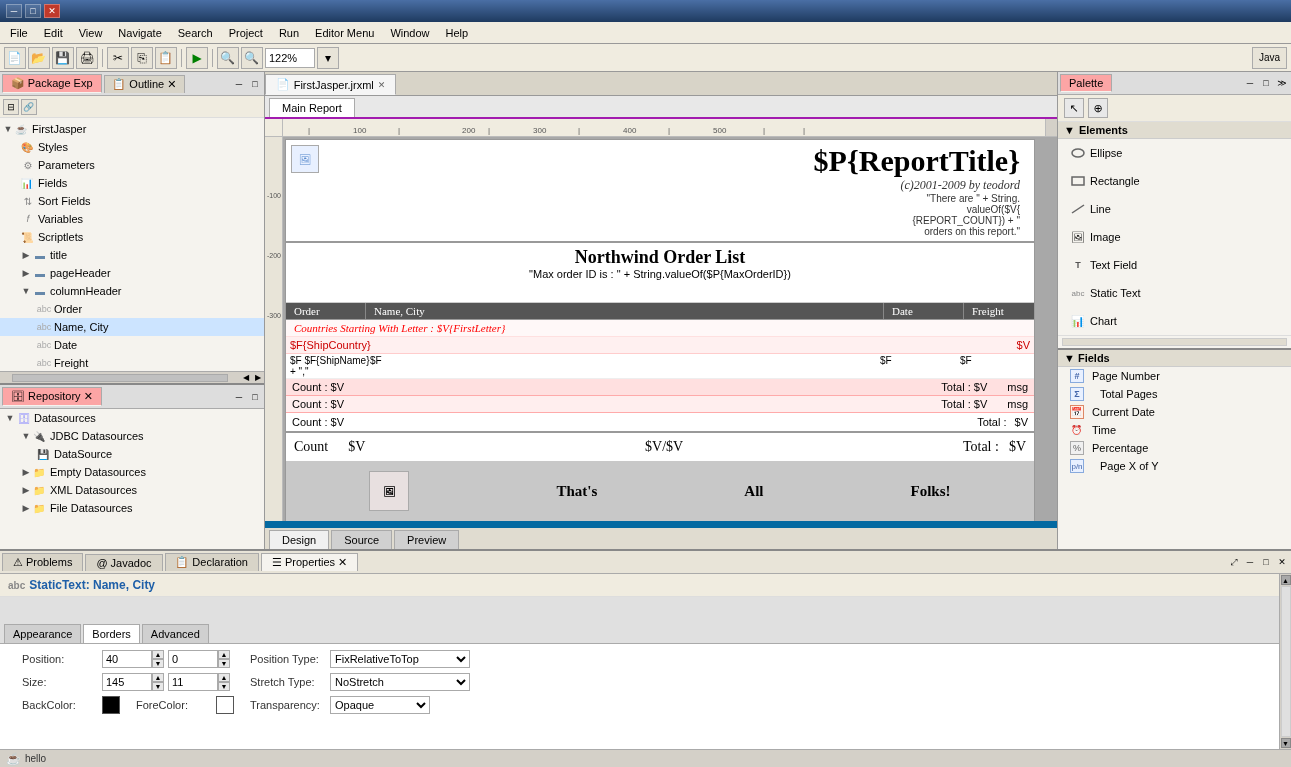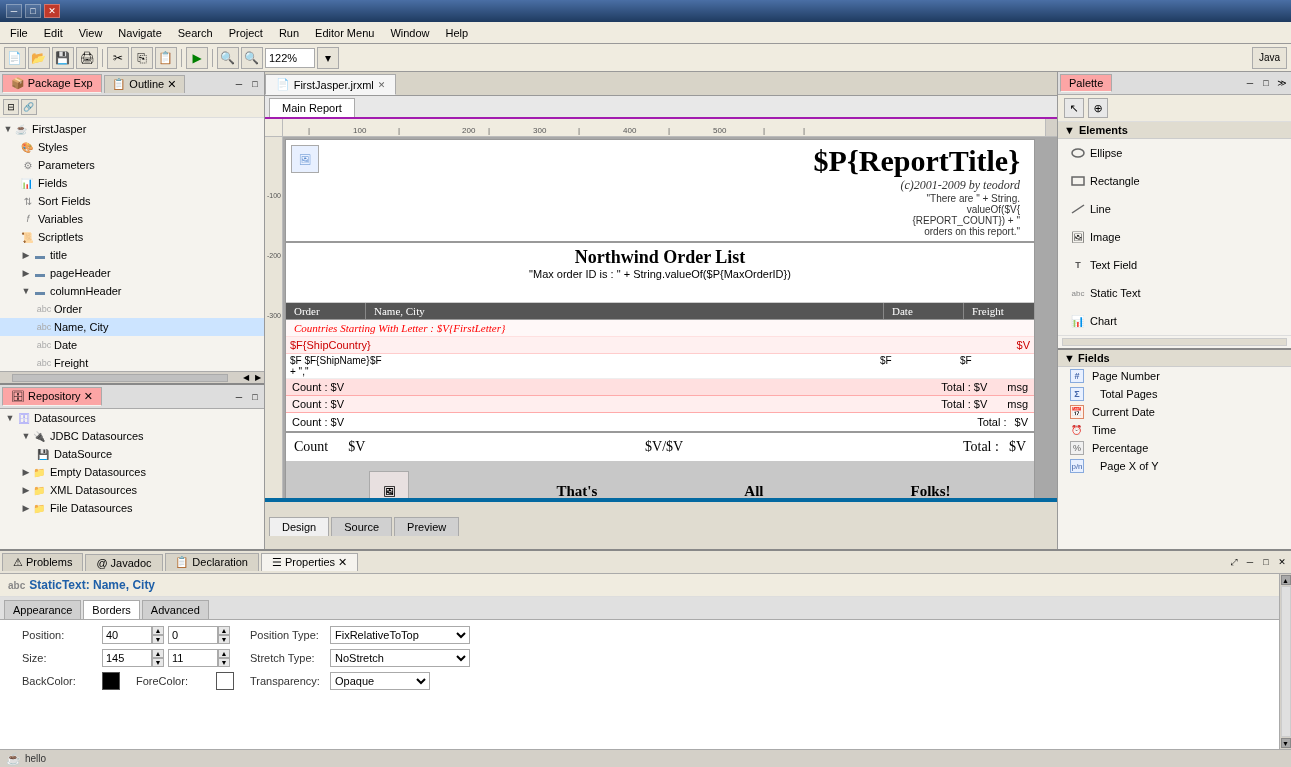--- a/index.html
+++ b/index.html
@@ -88,21 +88,21 @@
     #status-bar { background: #d4d0c8; border-top: 1px solid #aaa; display: flex; align-items: center; padding: 1px 6px; font-size: 10px; color: #333; height: 18px; }
     
     
     ::-webkit-scrollbar { width: 12px; height: 12px; }
     ::-webkit-scrollbar-track { background: #d4d0c8; }
     ::-webkit-scrollbar-thumb { background: #a8a8a8; border: 1px solid #888; }
     
     #center-main { flex: 1; display: flex; flex-direction: column; overflow: hidden; }
     
     .props-tab-bar { display: flex; gap: 2px; padding: 3px 4px 0; background: #e0e0e0; border-bottom: 1px solid #aaa; }
-    .props-tab-item { font-size: 11px; padding: 3px 8px; background: #d0d0d0; border: 1px solid #aaa; border-bottom: none; cursor: pointer; }
+    .props-tab-item { font-size: 11px; padding: 3px 8px; background: #d0d0d0; border: 1px solid #aaa; border-bottom: none; cursor: pointer; margin-top: 24px; }
     .props-tab-item.active { background: white; }
   </style>
 </head>
 <body>
 
 <div id="title-bar">
   <div id="title-bar-controls">
     <div class="title-btn">─</div>
     <div class="title-btn">□</div>
     <div class="title-btn close">✕</div>
@@ -404,21 +404,21 @@
             <div style="background:#c8c8c8; display:flex; align-items:center; justify-content:space-around; padding:10px; font-size:15px; font-weight:bold; font-family:serif;">
               <div style="width:40px; height:40px; background:#e8e0e0; border:1px solid #aaa; display:flex; align-items:center; justify-content:center; font-size:10px;">🖼</div>
               <span>That's</span>
               <span>All</span>
               <span>Folks!</span>
             </div>
           </div>
         </div>
       </div>
 
-      <div id="design-bottom-tabs" style="background:#e0dcd0; border-top:4px solid #0369a1; display:flex; padding:13px 4px;">
+      <div id="design-bottom-tabs" style="background:#e0dcd0; border-top:7px solid #0369a1; display:flex; padding:0 4px;">
         <div class="design-bottom-tab active">Design</div>
         <div class="design-bottom-tab">Source</div>
         <div class="design-bottom-tab">Preview</div>
       </div>
     </div>
 
     <div id="right-panel" style="width:234px; background:#f5f3ee; border-left:1px solid #999; display:flex; flex-direction:column; overflow:hidden;">
 
       <div style="background:#ddd; border-bottom:1px solid #aaa; display:flex; align-items:center; padding:2px;">
         <div class="panel-tab active">Palette</div>

